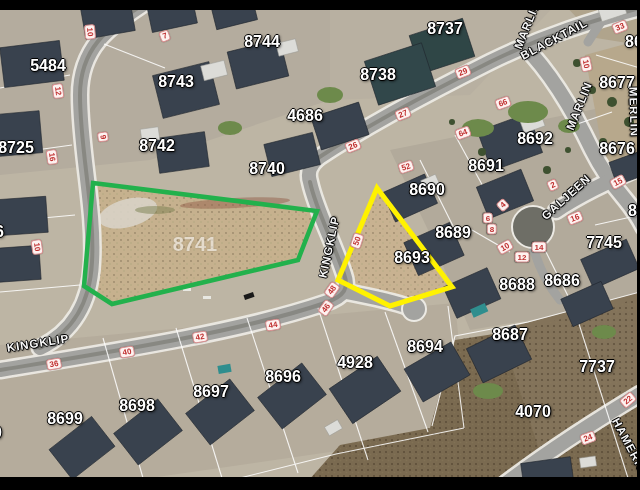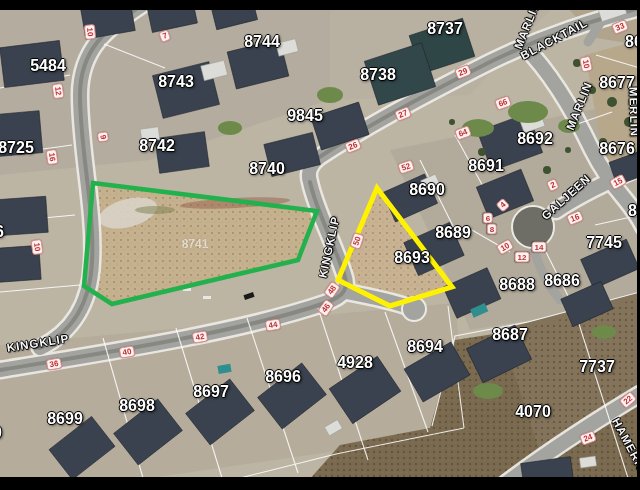--- a/index.html
+++ b/index.html
@@ -4,21 +4,21 @@
 <style>
   html,body{margin:0;padding:0;background:#000;}
   #stage{position:relative;width:640px;height:490px;overflow:hidden;background:#000;
          font-family:"Liberation Sans",sans-serif;}
   #map{position:absolute;left:0;top:0;width:640px;height:490px;background:#bdb5a4;}
   #map svg{position:absolute;left:0;top:0;}
   #labels{position:absolute;left:0;top:0;width:640px;height:490px;}
   .plabel{position:absolute;transform:translate(-50%,-50%);font-weight:bold;font-size:16px;
           color:#fff;white-space:nowrap;letter-spacing:0px;
           text-shadow:-1px 0 0 #000,1px 0 0 #000,0 -1px 0 #000,0 1px 0 #000,1px 1px 3px #000;}
-  .plabel.faint{opacity:.55;font-size:12px;text-shadow:0 0 2px rgba(0,0,0,.35);}
+  .plabel.faint{opacity:.55;font-size:20px;text-shadow:0 0 2px rgba(0,0,0,.35);}
   .rpill{position:absolute;transform:translate(-50%,-50%);font-weight:bold;font-size:8px;
          line-height:9px;color:#c03030;background:#fdf2f0;border:1px solid #d99090;
          border-radius:3px;padding:0 2px;white-space:nowrap;box-shadow:0 0 1px rgba(0,0,0,.4);}
   .street{position:absolute;transform:translate(-50%,-50%);font-weight:bold;font-size:11.5px;
           letter-spacing:1px;color:#f7f7f7;white-space:nowrap;
           text-shadow:-1px 0 0 #000,1px 0 0 #000,0 -1px 0 #000,0 1px 0 #000,1px 1px 2px #000;}
   .gb-text{position:absolute;left:197px;top:230px;transform:translate(-50%,-50%);
            font-weight:800;font-size:30px;letter-spacing:4px;white-space:nowrap;
            text-shadow:1px 1px 2px rgba(0,40,0,.5);}
   .bar{position:absolute;background:#000;}
@@ -191,21 +191,21 @@
 
     <div id="labels">
     <div class="plabel" style="left: 48px; top: 66px;">5484</div>
         <div class="plabel" style="left: 16px; top: 148px;">8725</div>
         <div class="plabel" style="left: -14px; top: 232px;">8726</div>
         <div class="plabel" style="left: -16px; top: 433px;">8700</div>
         <div class="plabel" style="left: 176px; top: 82px;">8743</div>
         <div class="plabel" style="left: 262px; top: 42px;">8744</div>
         <div class="plabel" style="left: 445px; top: 29px;">8737</div>
         <div class="plabel" style="left: 378px; top: 75px;">8738</div>
-        <div class="plabel" style="left: 305px; top: 116px;">9845</div>
+        <div class="plabel" style="left: 305px; top: 116px;">4686</div>
         <div class="plabel" style="left: 157px; top: 146px;">8742</div>
         <div class="plabel" style="left: 267px; top: 169px;">8740</div>
         <div class="plabel faint" style="left: 195px; top: 244px;">8741</div>
         <div class="plabel" style="left: 427px; top: 190px;">8690</div>
         <div class="plabel" style="left: 486px; top: 166px;">8691</div>
         <div class="plabel" style="left: 535px; top: 139px;">8692</div>
         <div class="plabel" style="left: 453px; top: 233px;">8689</div>
         <div class="plabel" style="left: 480px; top: 285px; margin-left: 37px;">8688</div>
         <div class="plabel" style="left: 388px; top: 258px; margin-left: 24px;">8693</div>
         <div class="plabel" style="left: 510px; top: 335px;">8687</div>

